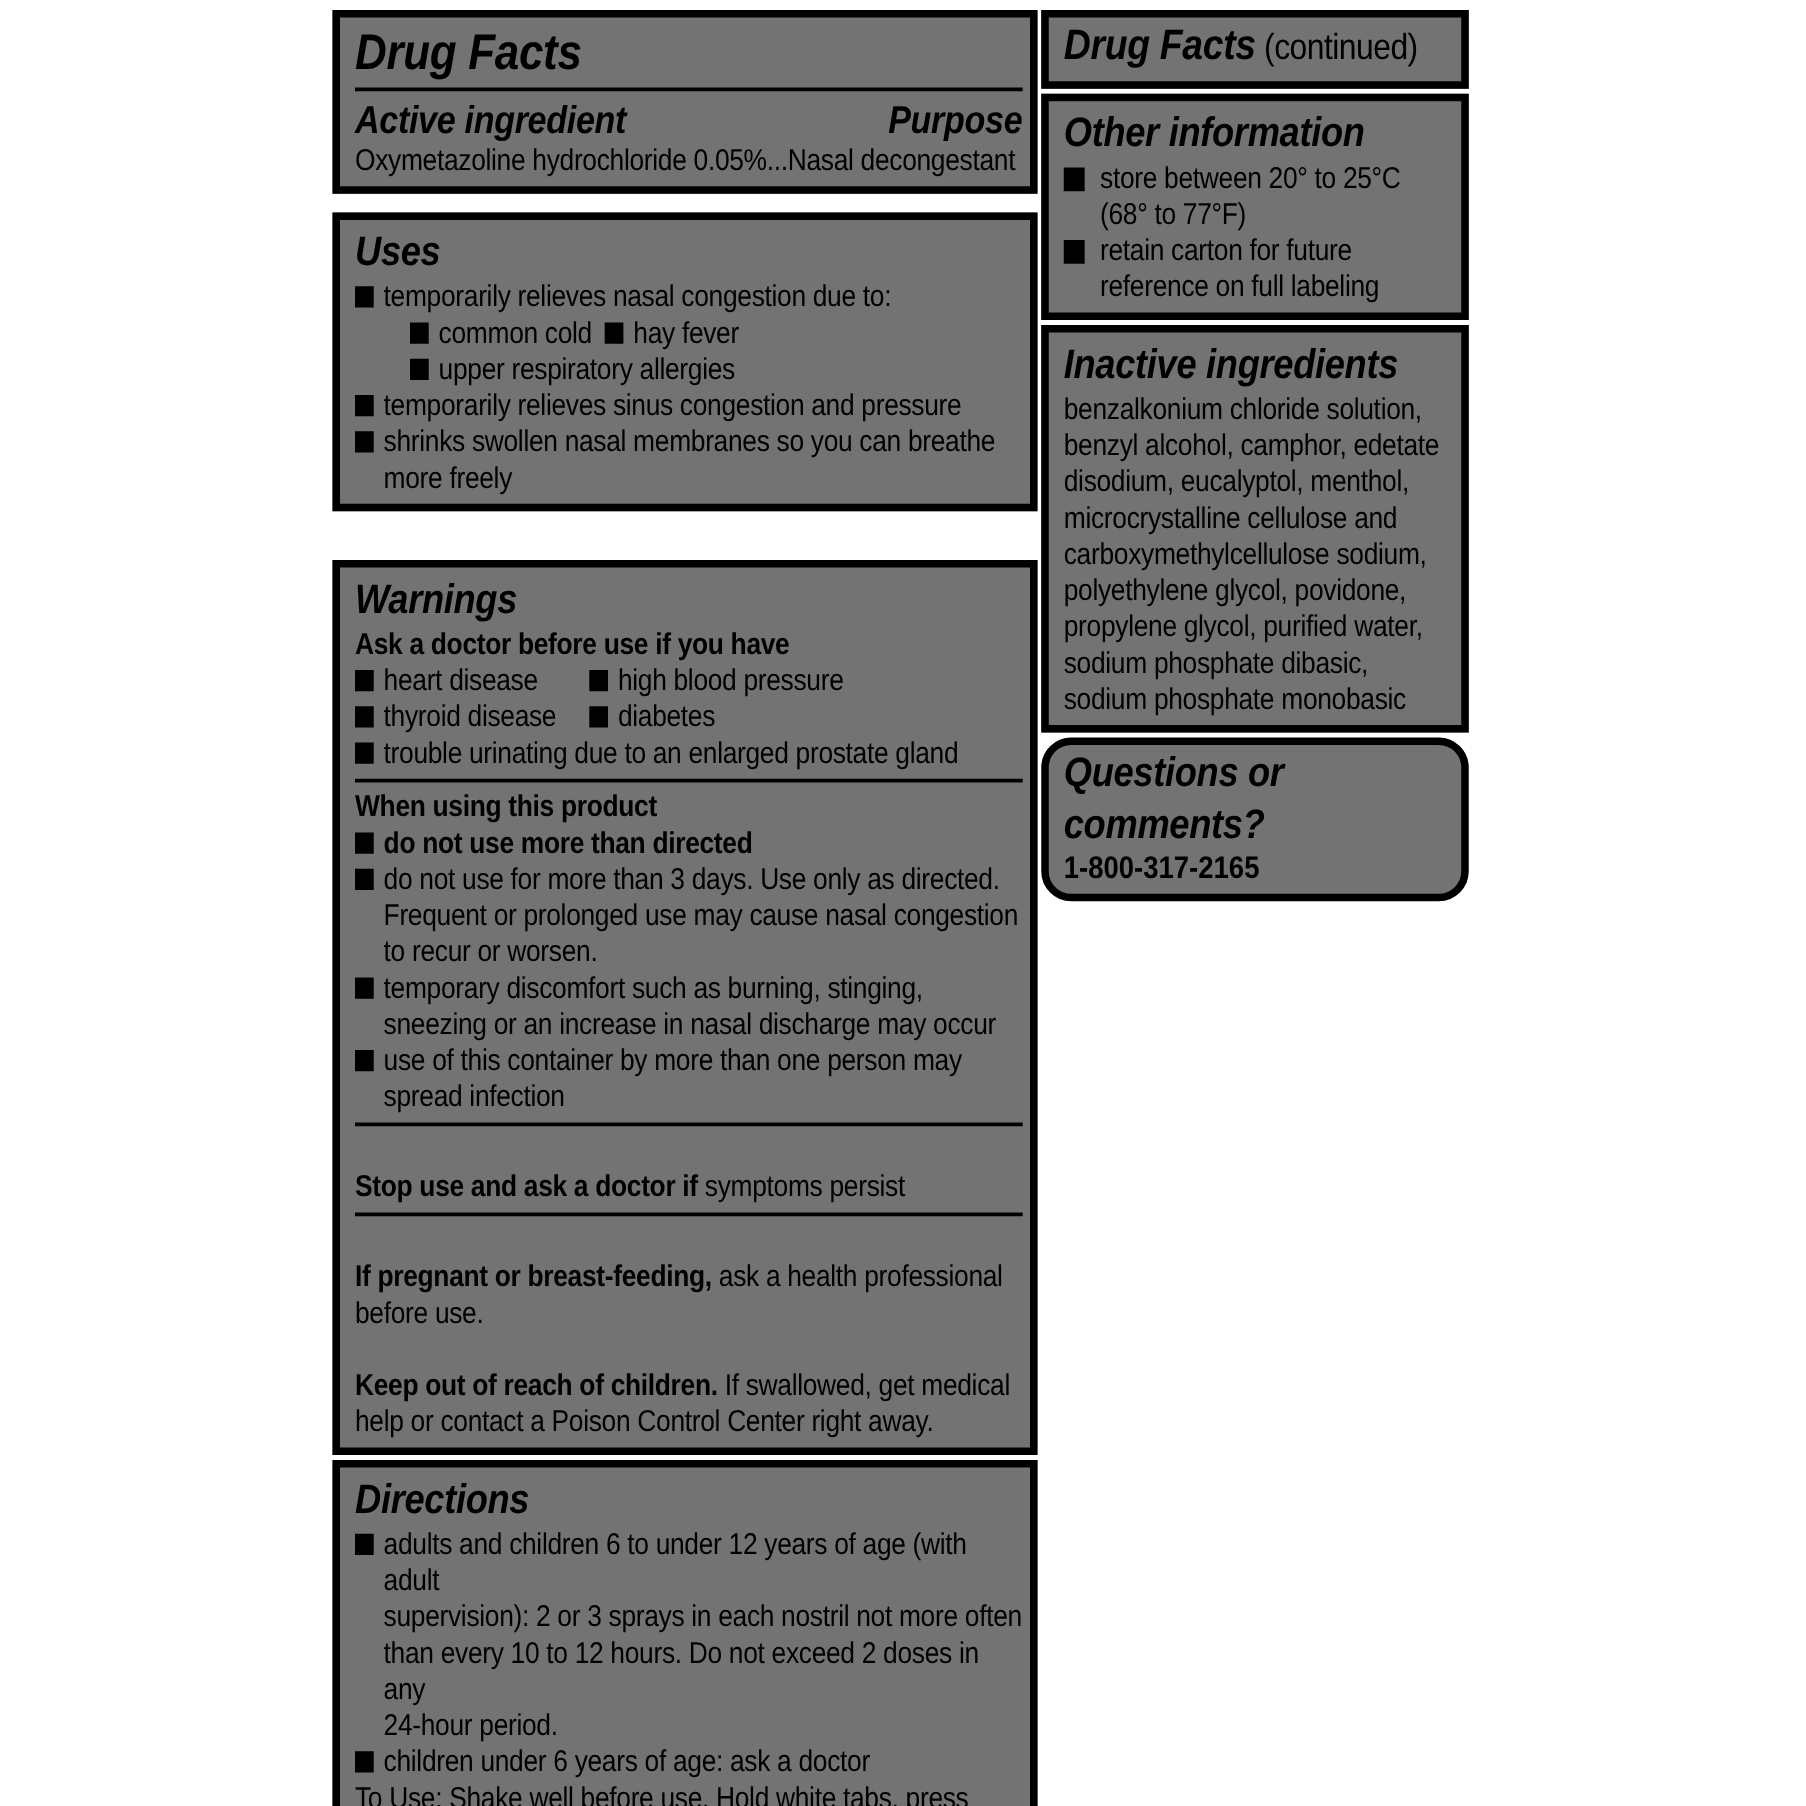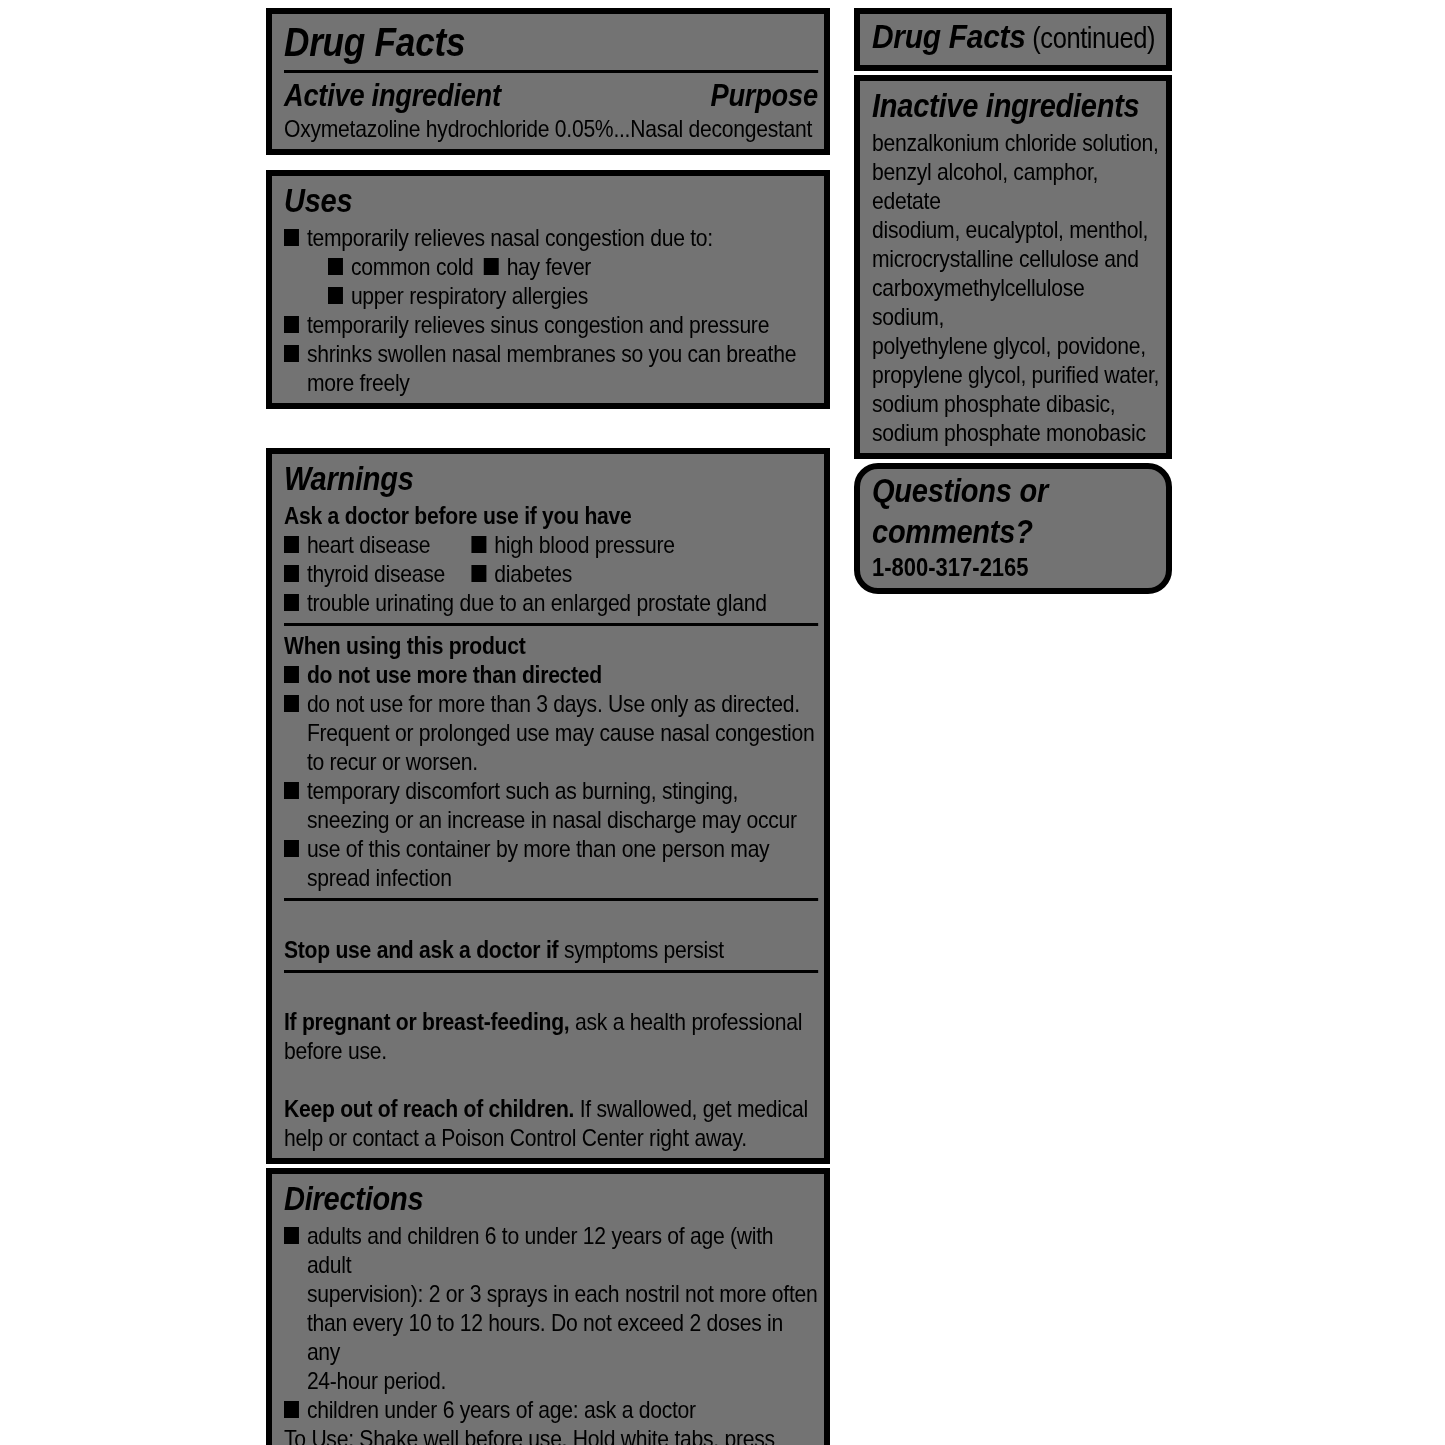--- a/index.html
+++ b/index.html
@@ -6,21 +6,21 @@
   body {
     width: 1445px; height: 1445px;
     background: #ffffff;
     position: relative;
     font-family: "Liberation Sans", sans-serif;
     color: #000000;
     overflow: hidden;
   }
   .col { position: absolute; top: 8px; }
   .col-left  { left: 266px; width: 564px; }
-  .col-right { left: 854px; width: 318px; }
+  .col-right { left: 833px; width: 342px; }
 
   .box {
     box-sizing: border-box;
     border: 6px solid #000;
     background: #737373;
     margin-bottom: 4px;
     padding: 3px 6px 6px 12px;
   }
   
   .cnd {
@@ -222,20 +222,35 @@
 <div class="col col-right">
 
   <div class="box" style="min-height:55px; padding-top:1px;">
     <div class="cnd">
       <div class="sec-title" style="font-size:34px; line-height:42px; margin:0;">
         <span>Drug Facts</span><span class="df-cont"> (continued)</span>
       </div>
     </div>
   </div>
 
+  <div class="box" style="min-height:165px;">
+    <div class="cnd">
+      <div class="sec-title">Other information</div>
+      <div class="bullet r-bullet">
+        <span class="sq"></span>
+        <span class="btxt">store between 20° to 25°C
+(68° to 77°F)</span>
+      </div>
+      <div class="bullet r-bullet">
+        <span class="sq"></span>
+        <span class="btxt">retain carton for future
+reference on full labeling</span>
+      </div>
+    </div>
+  </div>
 
   <div class="box" style="min-height:320px;">
     <div class="cnd">
       <div class="sec-title">Inactive ingredients</div>
       <div class="para prelines">benzalkonium chloride solution,
 benzyl alcohol, camphor, edetate
 disodium, eucalyptol, menthol,
 microcrystalline cellulose and
 carboxymethylcellulose sodium,
 polyethylene glycol, povidone,

